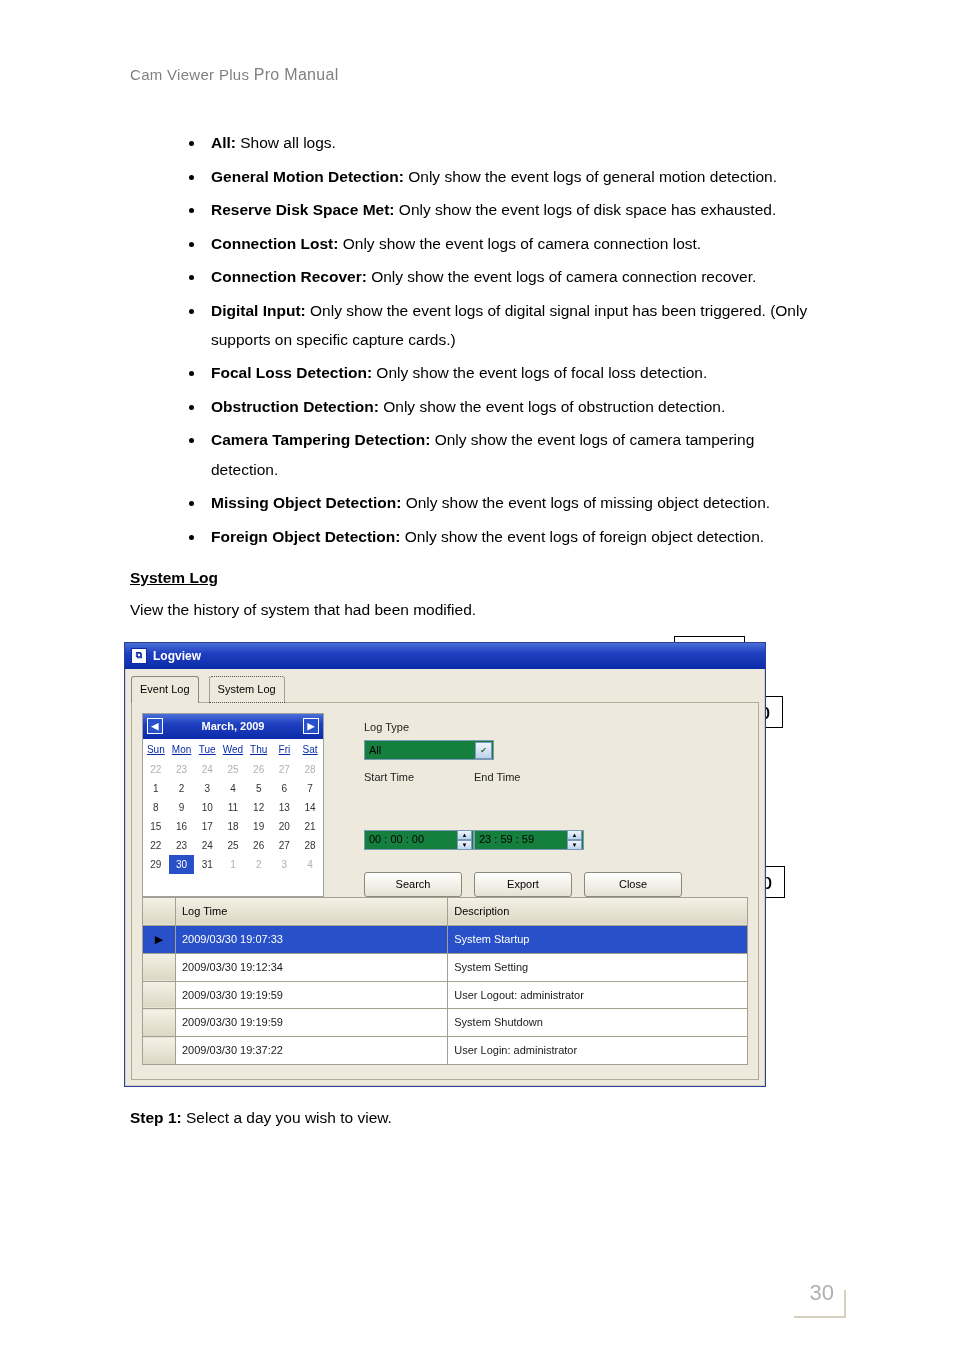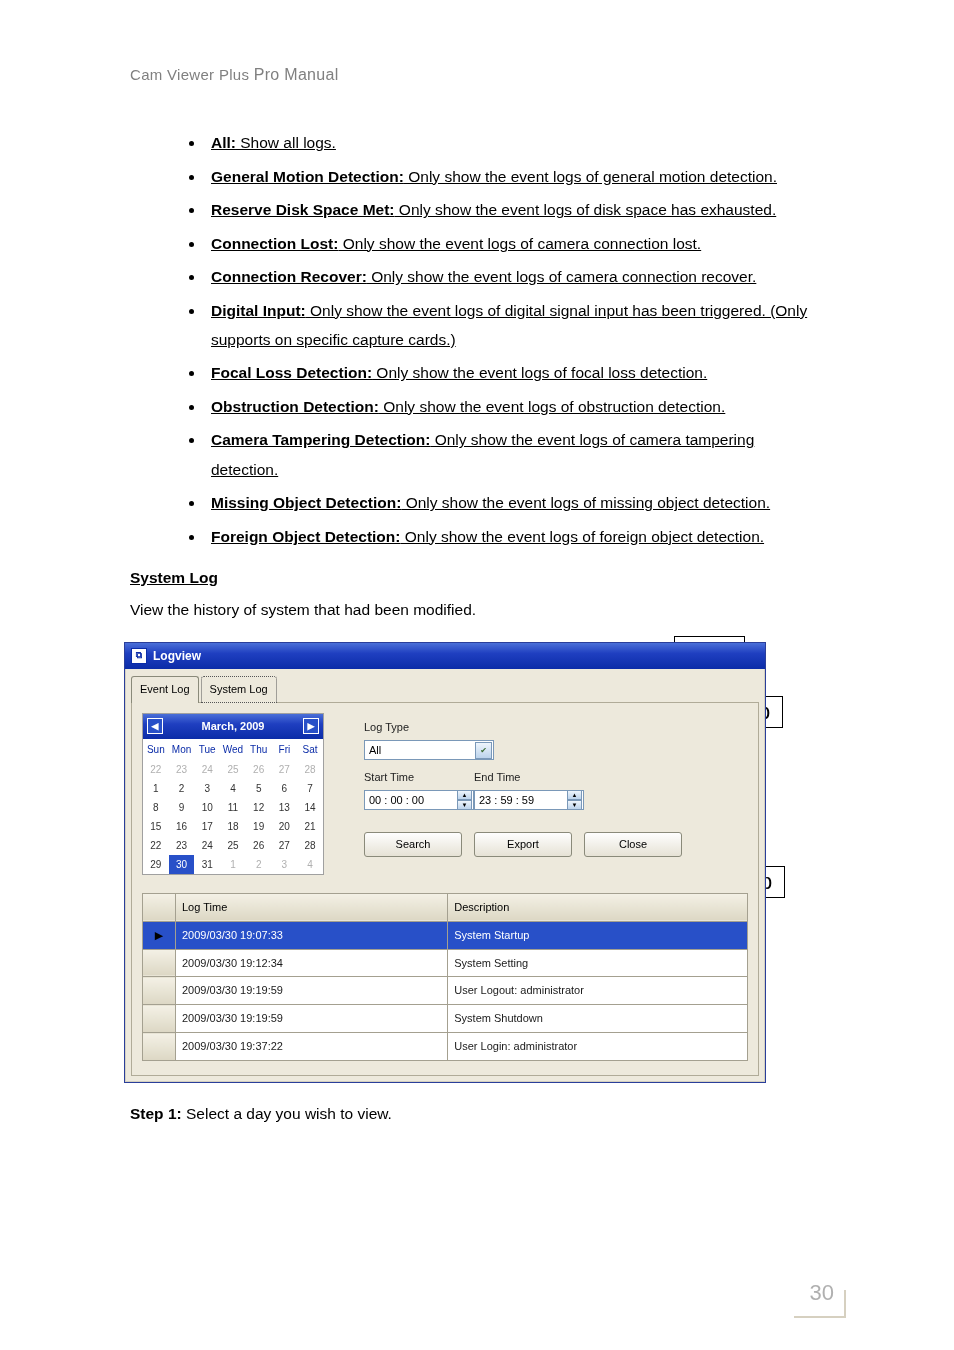--- a/index.html
+++ b/index.html
@@ -27,21 +27,20 @@
   }
   .doc-title .pro { font-size: 16px; }
   ul.main-list {
     margin: 0 0 10px 0;
     padding: 0 0 0 75px;
     list-style: disc;
   }
   ul.main-list li {
     margin: 0 0 4px 0;
     padding-left: 6px;
-    text-decoration: underline;
   }
   .heading-underline {
     font-weight: bold;
     text-decoration: underline;
     display: inline-block;
     margin-top: 2px;
   }
   .bodytext { margin: 0 0 2px 0; }
   .figure-wrap {
     margin-top: 18px;
@@ -65,21 +64,21 @@
     align-items: center;
     padding: 0 6px;
     font-weight: bold;
   }
   .titlebar .icon {
     width: 14px; height: 14px; background:#fff; border:1px solid #0b2ca8; margin-right:6px;
     display:inline-flex;align-items:center;justify-content:center;font-size:9px;color:#0b2ca8;
   }
   .tabs {
     display: flex;
-    gap: 2px;
+    gap: 10px;
     padding: 6px 8px 0 6px;
     font-size: 11px;
   }
   .tab {
     border: 1px solid #8a8a7a;
     border-bottom: none;
     border-radius: 3px 3px 0 0;
     padding: 2px 8px;
     background: #ede9dc;
     position: relative;
@@ -119,20 +118,21 @@
     display:inline-flex;align-items:center;justify-content:center;font-size:9px;cursor:pointer;
   }
   .cal-grid {
     width: 100%;
     border-collapse: collapse;
     table-layout: fixed;
   }
   .cal-grid th {
     font-weight: normal;
     color: #0b2ca8;
+    text-decoration: underline;
     padding: 1px 0;
     font-size: 10px;
   }
   .cal-grid td {
     text-align: center;
     padding: 0;
     font-size: 10px;
     color: #333;
     height: 15px;
   }
@@ -143,39 +143,39 @@
   }
   .controls {
     flex: 1;
     font-size: 11px;
     padding-top: 4px;
   }
   .controls .row { margin-bottom: 6px; }
   .controls label { display:block; margin-bottom:2px; color:#222; }
   .dropdown, .timefield {
     border: 1px solid #7a98b8;
-    background: #ffffff;
+    background: #15803d;
     font-size: 11px;
     height: 18px;
     display: inline-flex;
     align-items: center;
     padding: 0 4px;
   }
   .dropdown {
     width: 120px;
     justify-content: space-between;
   }
   .dropdown .dd-btn {
     width: 15px; height: 15px;
     background: linear-gradient(#eef5fc,#bcd3ec);
     border: 1px solid #7a98b8;
     margin-right: -3px;
     display:inline-flex;align-items:center;justify-content:center;font-size:8px;color:#3a6a30;
   }
-  .timefield { width: 100px; justify-content: space-between;}
+  .timefield { width: 100px; justify-content: space-between; margin-top: 40px;}
   .spin {
     display:inline-flex;flex-direction:column;margin-right:-3px;
   }
   .spin span{
     width:13px;height:8px;border:1px solid #7a98b8;background:linear-gradient(#eef5fc,#bcd3ec);
     font-size:6px;display:flex;align-items:center;justify-content:center;line-height:1;
   }
   .timecols { display:flex; }
   .btn {
     border: 1px solid #8a8a7a;
@@ -185,21 +185,20 @@
     padding: 1px 12px;
     width: 72px;
     text-align: center;
     display: inline-block;
     cursor: pointer;
   }
   .btn-row { display:flex; gap:12px; margin-top: 22px; }
   .log-table {
     width: 100%;
     border-collapse: collapse;
-    margin-top: 18px;
     font-size: 11px;
     background: #fff;
     border: 1px solid #a4a090;
   }
   .log-table th {
     background: linear-gradient(#f4f1e6,#dcd7c4);
     border: 1px solid #a4a090;
     text-align: left;
     padding: 3px 6px;
     font-weight: normal;

